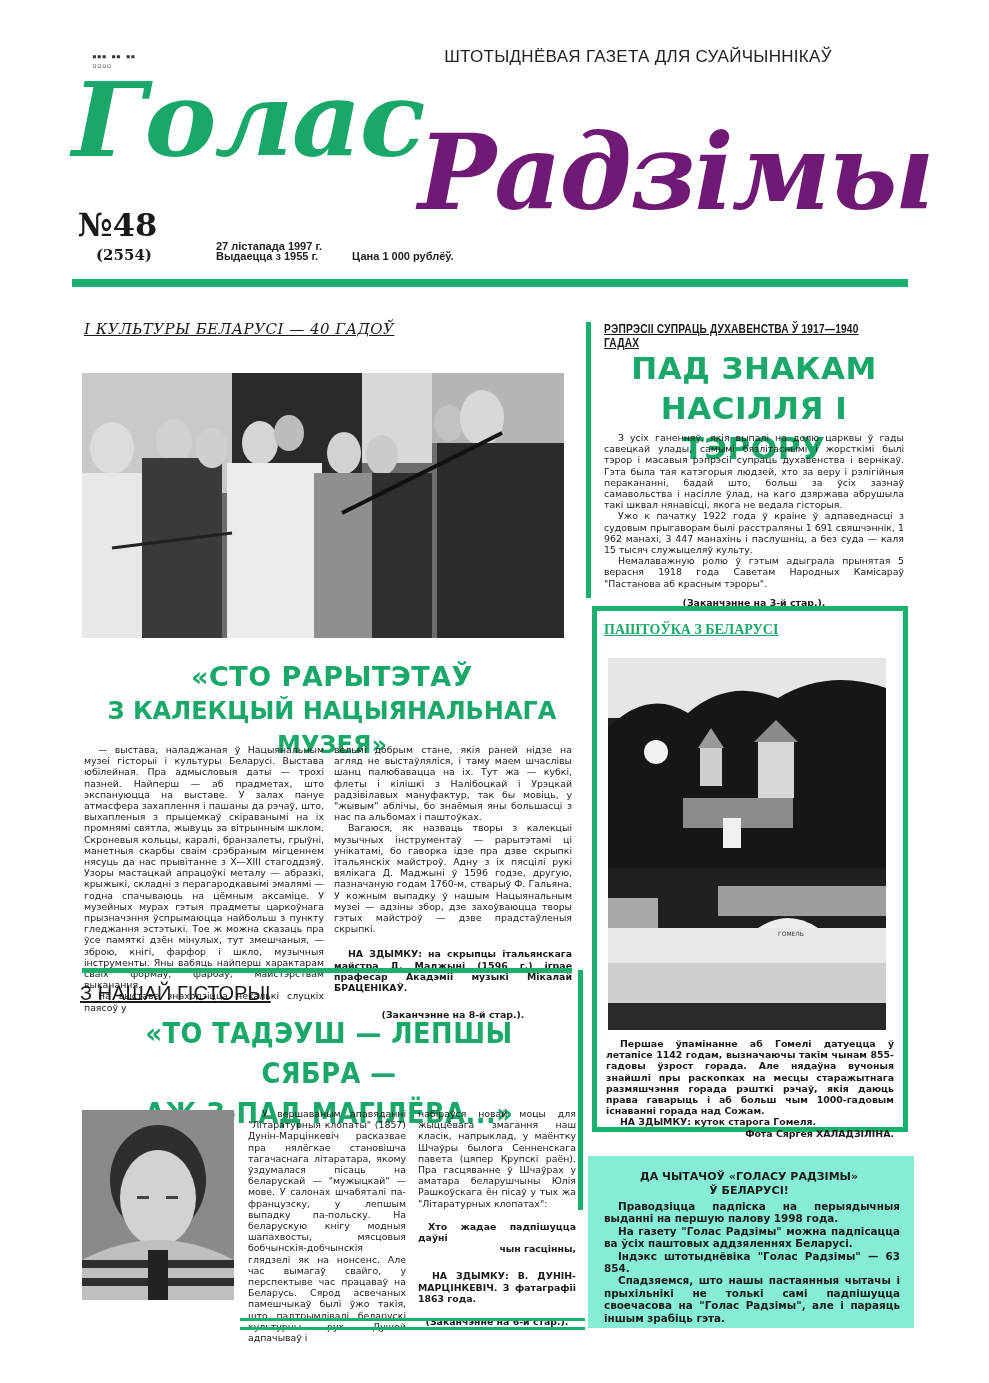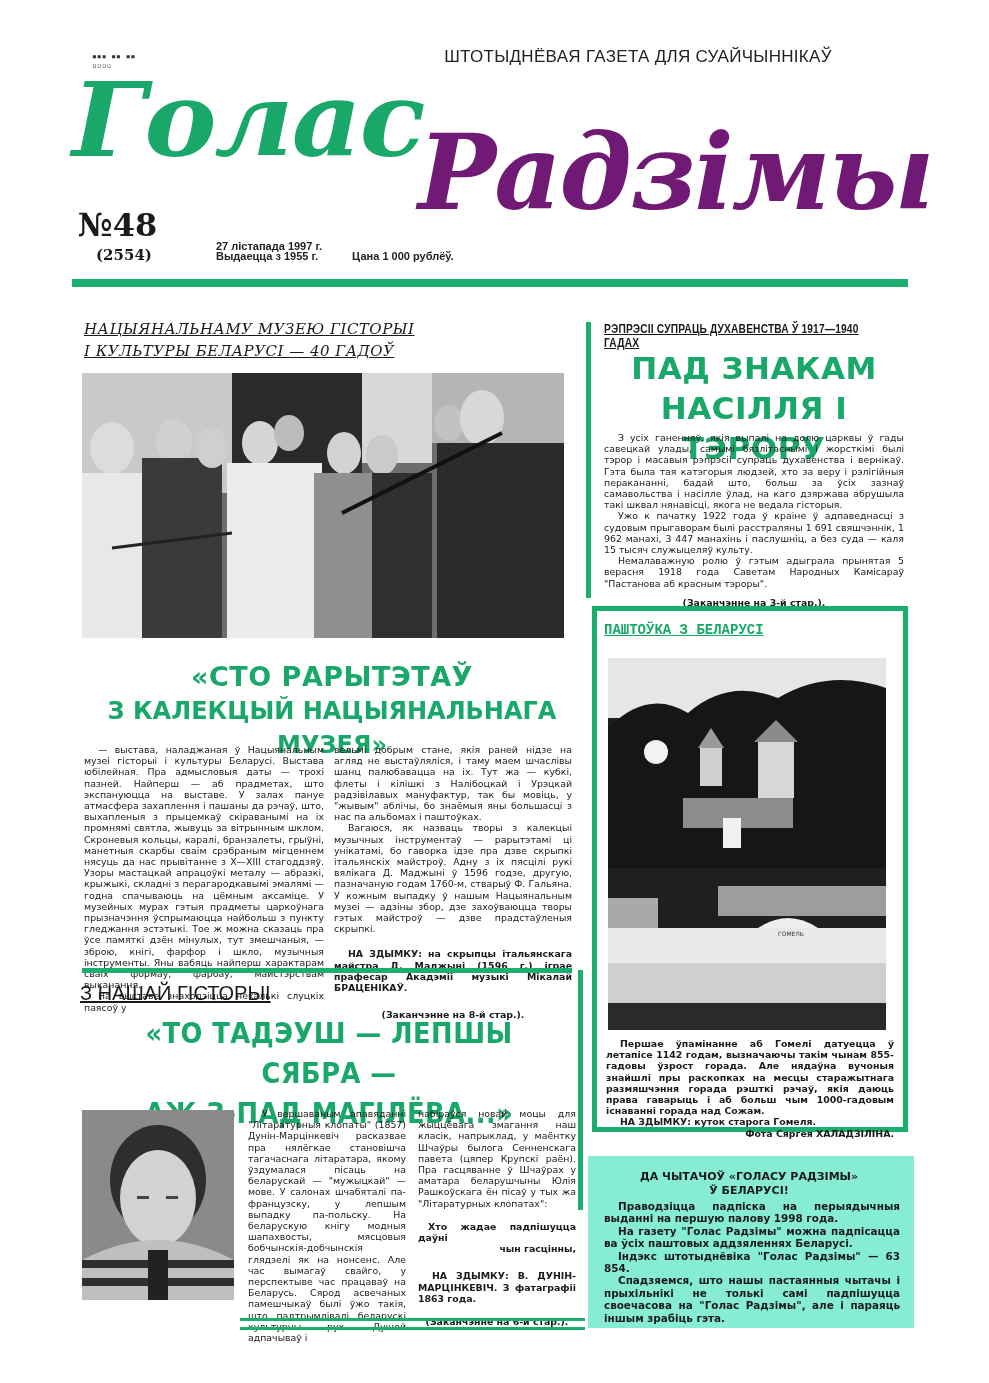--- a/index.html
+++ b/index.html
@@ -39,21 +39,20 @@
 <div class="abs logo1">Голас</div>
 <div class="abs logo2">Радзімы</div>
 <div class="abs issue">№48</div>
 <div class="abs issue-sub">(2554)</div>
 <div class="abs meta" style="left:216px; top:240px;">27 лістапада 1997 г.</div>
 <div class="abs meta" style="left:216px; top:250px;">Выдаецца з 1955 г.</div>
 <div class="abs meta" style="left:352px; top:250px;">Цана 1 000 рублёў.</div>
 <div class="abs rule-top"></div>
 
 <div class="abs kicker-it">
-  <div>НАЦЫЯНАЛЬНАМУ МУЗЕЮ ГІСТОРЫІ</div>
   <div>І КУЛЬТУРЫ БЕЛАРУСІ — 40 ГАДОЎ</div>
 </div>
 <div class="abs photo" style="left:82px; top:373px; width:482px; height:265px;">
   <svg viewBox="0 0 482 265" preserveAspectRatio="none">
     <rect width="482" height="265" fill="#6d6d6d"></rect>
     <rect x="0" y="0" width="150" height="120" fill="#c9c9c9"></rect>
     <rect x="150" y="0" width="130" height="110" fill="#2a2a2a"></rect>
     <rect x="280" y="0" width="70" height="90" fill="#d8d8d8"></rect>
     <rect x="350" y="0" width="132" height="70" fill="#b5b5b5"></rect>
     <ellipse cx="30" cy="75" rx="22" ry="26" fill="#dcdcdc"></ellipse>
@@ -98,21 +97,21 @@
   <div>НАСІЛЛЯ І ТЭРОРУ</div>
 </div>
 <div class="abs cols2" style="left:604px; top:432px; width:300px;">
   <p>З усіх ганенняў, якія выпалі на долю царквы ў гады савецкай улады, самымі бязлітаснымі і жорсткімі былі тэрор і масавыя рэпрэсіі супраць духавенства і вернікаў. Гэта была тая катэгорыя людзей, хто за веру і рэлігійныя перакананні, бадай што, больш за ўсіх зазнаў самавольства і насілле ўлад, на каго дзяржава абрушыла такі шквал нянавісці, якога не ведала гісторыя.</p>
   <p>Ужо к пачатку 1922 года ў краіне ў адпаведнасці з судовым прыгаворам былі расстраляны 1 691 свяшчэннік, 1 962 манахі, 3 447 манахінь і паслушніц, а без суда — каля 15 тысяч служыцеляў культу.</p>
   <p>Немалаважную ролю ў гэтым адыграла прынятая 5 верасня 1918 года Саветам Народных Камісараў "Пастанова аб красным тэроры".</p>
   <p class="bold center" style="text-indent:0; margin-top:8px;">(Заканчэнне на 3-й стар.).</p>
 </div>
 
 <div class="abs boxg" style="left:592px; top:606px; width:316px; height:526px;"></div>
-<div class="abs" style="left:604px; top:622px; font-family:Liberation Mono, monospace; font-weight:bold; font-size:14px; color:#1aa86a; text-decoration:underline;">ПАШТОЎКА З БЕЛАРУСІ</div>
+<div class="abs" style="left:604px; top:622px; font-family:Liberation Serif, serif; font-weight:bold; font-size:14px; color:#1aa86a; text-decoration:underline;">ПАШТОЎКА З БЕЛАРУСІ</div>
 <div class="abs photo" style="left:608px; top:658px; width:278px; height:372px;">
   <svg viewBox="0 0 278 372" preserveAspectRatio="none">
     <rect width="278" height="372" fill="#1f1f1f"></rect>
     <rect x="0" y="0" width="278" height="60" fill="#e6e6e6"></rect>
     <path d="M0 70 Q40 30 80 55 Q120 20 170 40 Q220 10 278 30 L278 210 L0 210 Z" fill="#161616"></path>
     <circle cx="48" cy="94" r="12" fill="#f2f2f2"></circle>
     <rect x="92" y="88" width="22" height="40" fill="#cfcfcf"></rect>
     <path d="M90 90 L103 70 L116 90 Z" fill="#9a9a9a"></path>
     <rect x="150" y="80" width="36" height="60" fill="#d7d7d7"></rect>
     <path d="M146 84 L168 62 L190 84 Z" fill="#8a8a8a"></path>

